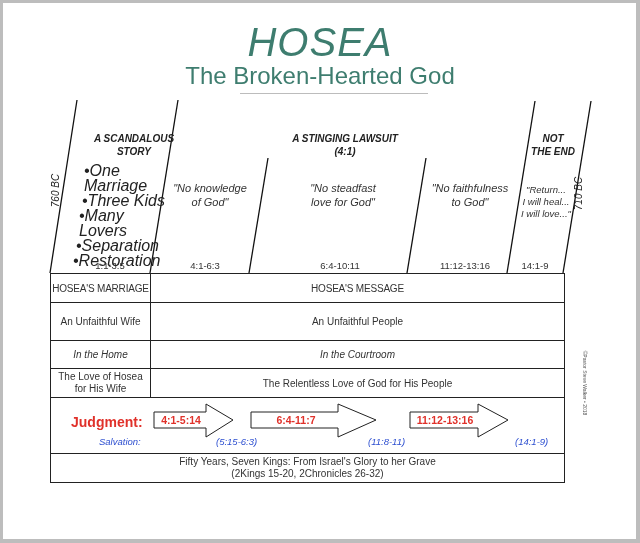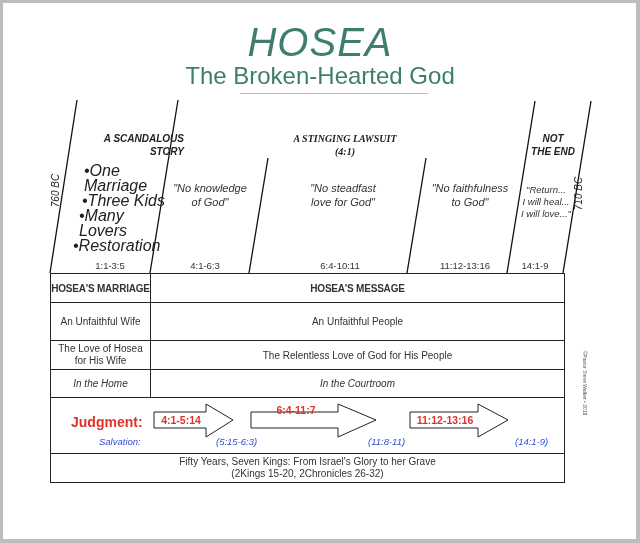--- a/index.html
+++ b/index.html
@@ -37,21 +37,21 @@
   .bc { font-style: italic; font-size: 10px; transform: rotate(-90deg); transform-origin: center; white-space: nowrap; }
 
   table.grid {
     position: absolute; left: 50px; top: 273px; width: 514px;
     border-collapse: collapse; table-layout: fixed;
   }
   table.grid td {
     border: 1.5px solid #222; text-align: center; padding: 0;
     font-size: 10px; color: #333;
   }
-  .hdr { font-weight: bold; font-size: 10px; color: #111; letter-spacing: -0.2px; }
+  .hdr { font-weight: normal; font-size: 10px; color: #111; letter-spacing: -0.2px; }
   .ital { font-style: italic; }
   .small { font-size: 9.5px; line-height: 12px; }
   .jrow { position: relative; height: 55px; }
   .j-label { position: absolute; left: 20px; top: 16px; color: #e0312a; font-weight: bold; font-size: 14px; }
   .s-label { position: absolute; left: 48px; top: 38px; color: #2d4fd0; font-style: italic; font-size: 9.5px; }
   .s-ref { position: absolute; top: 38px; color: #2d4fd0; font-style: italic; font-size: 9.5px; }
   .arrow-text { position: absolute; color: #e0312a; font-weight: bold; font-size: 10.5px; text-align: center; }
   .credit {
     position: absolute; left: 540px; top: 380px; width: 90px; text-align: center;
     font-size: 5px; color: #555; transform: rotate(90deg); white-space: nowrap;
@@ -71,33 +71,34 @@
   <line x1="178" y1="100" x2="150" y2="273" stroke="#111" stroke-width="1.3"></line>
   <line x1="268" y1="158" x2="249" y2="273" stroke="#111" stroke-width="1.3"></line>
   <line x1="426" y1="158" x2="407" y2="273" stroke="#111" stroke-width="1.3"></line>
   <line x1="535" y1="101" x2="507" y2="273" stroke="#111" stroke-width="1.3"></line>
   <line x1="591" y1="101" x2="563" y2="273" stroke="#111" stroke-width="1.3"></line>
 </svg>
 
 <div class="abs bc" style="left:30px; top:185px; width:50px;">760 BC</div>
 <div class="abs bc" style="left:553px; top:188px; width:50px;">710 BC</div>
 
-<div class="abs sec-head" style="left:84px; top:132px; width:100px;text-align:right;">
+<div class="abs sec-head" style="left:84px; top:132px; width:100px;">
   <div>A SCANDALOUS</div>
   <div>STORY</div>
 </div>
 <div class="abs bullets" style="left:82px; top:163px; width:90px;">
   <div style="padding-left:2px;">•One Marriage</div>
   <div style="padding-left:0px;">•Three Kids</div>
   <div style="margin-left:-3px;">•Many Lovers</div>
+  <div style="margin-left:-6px;">•Separation</div>
   <div style="margin-left:-9px;">•Restoration</div>
 </div>
 <div class="abs ref" style="left:70px; top:260px; width:80px;">1:1-3:5</div>
 
-<div class="abs sec-head" style="left:260px; top:132px; width:170px;font-family:Liberation Serif, serif;">
+<div class="abs sec-head" style="left:260px; top:132px; width:170px;">
   <div>A STINGING LAWSUIT</div>
   <div>(4:1)</div>
 </div>
 <div class="abs quote" style="left:165px; top:181px; width:90px;">
   <div>"No knowledge</div>
   <div>of God"</div>
 </div>
 <div class="abs ref" style="left:165px; top:260px; width:80px;">4:1-6:3</div>
 
 <div class="abs quote" style="left:288px; top:181px; width:110px;">
@@ -130,44 +131,44 @@
     </colgroup>
   <tbody>
       <tr style="height:29px;">
     <td class="hdr">HOSEA'S MARRIAGE</td>
     <td class="hdr">HOSEA'S MESSAGE</td>
   </tr>
   <tr style="height:38px;">
     <td>An Unfaithful Wife</td>
     <td>An Unfaithful People</td>
   </tr>
+  <tr style="height:28px;">
+    <td class="ital">In the Home</td>
+    <td class="ital">In the Courtroom</td>
+  </tr>
   <tr style="height:29px;">
     <td class="small">
       <div>The Love of Hosea</div>
       <div>for His Wife</div>
     </td>
     <td>The Relentless Love of God for His People</td>
-  </tr>
-  <tr style="height:28px;">
-    <td class="ital">In the Home</td>
-    <td class="ital">In the Courtroom</td>
   </tr>
   <tr style="height:56px;">
     <td colspan="2" style="padding:0;">
       <div class="jrow">
         <span class="j-label">Judgment:</span>
         <span class="s-label">Salvation:</span>
 
         <svg style="position:absolute; left:0; top:0;" width="514" height="56">
           <polygon points="103,14 155,14 155,6 182,22 155,39 155,30 103,30" fill="#fff" stroke="#222" stroke-width="1"></polygon>
           <polygon points="200,14 287,14 287,6 325,22 287,39 287,30 200,30" fill="#fff" stroke="#222" stroke-width="1"></polygon>
           <polygon points="359,14 427,14 427,6 457,22 427,39 427,30 359,30" fill="#fff" stroke="#222" stroke-width="1"></polygon>
         </svg>
         <span class="arrow-text" style="left:103px; top:16px; width:54px;">4:1-5:14</span>
-        <span class="arrow-text" style="left:200px; top:6px; width:90px;">6:4-11:7</span>
+        <span class="arrow-text" style="left:200px; top:16px; width:90px;">6:4-11:7</span>
         <span class="arrow-text" style="left:359px; top:16px; width:70px;">11:12-13:16</span>
 
         <span class="s-ref" style="left:165px;">(5:15-6:3)</span>
         <span class="s-ref" style="left:317px;">(11:8-11)</span>
         <span class="s-ref" style="left:464px;">(14:1-9)</span>
       </div>
     </td>
   </tr>
   <tr style="height:29px;">
     <td colspan="2" class="small" style="font-size:10px;">

